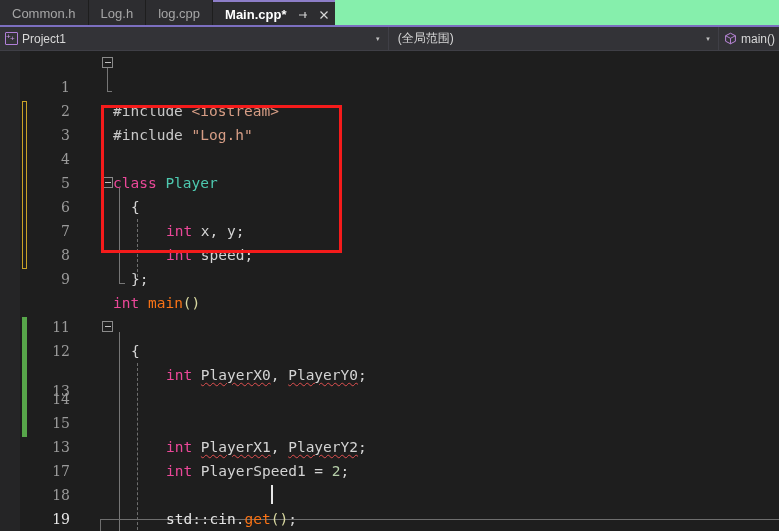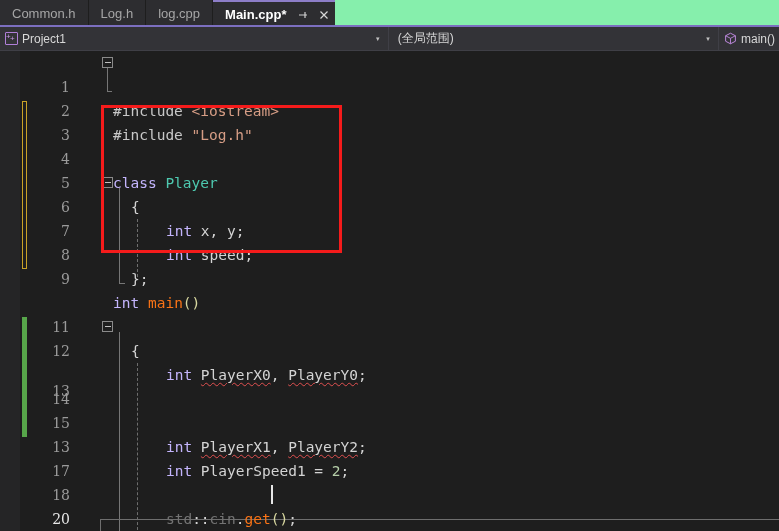--- a/index.html
+++ b/index.html
@@ -190,28 +190,28 @@
   .code {
     position: absolute;
     left: 113px;
     white-space: pre;
     color: #d4d4d4;
     font-family: "DejaVu Sans Mono", monospace;
     font-size: 14.5px;
   }
 
   
-  .kw       { color: #c4b5fd; }
+  .kw       { color: #ec4899; }
   .type     { color: #4ec9b0; }
   .pp       { color: #c8c8c8; }
   .str      { color: #d69d85; }
   .fn       { color: #f97316; }
   .num      { color: #b5cea8; }
   .plain    { color: #d4d4d4; }
-  .ns       { color: #737373; }
+  .ns       { color: #e5e5e5; }
   .paren    { color: #d8d8a0; }
 
   .squiggle {
     text-decoration: underline;
     text-decoration-style: wavy;
     text-decoration-color: #e05050;
     text-underline-offset: 2px;
     text-decoration-thickness: 1px;
   }
 
@@ -442,21 +442,21 @@
         <span class="lineno">17</span>
         <span class="code"></span>
       </div>
 
       <div class="line" style="top:408px;">
         <span class="lineno">18</span>
         <span class="code" style="left:131px;"><span class="plain">    </span><span class="ns">std</span><span class="plain">::</span><span class="ns">cin</span><span class="plain">.</span><span class="fn">get</span><span class="paren">()</span><span class="plain">;</span></span>
       </div>
 
       <div class="line" style="top:432px;">
-        <span class="lineno current">20</span>
+        <span class="lineno current">19</span>
         
       </div>
 
       <div class="line" style="top:456px;">
         
         
       </div>
 
     </div>
 

